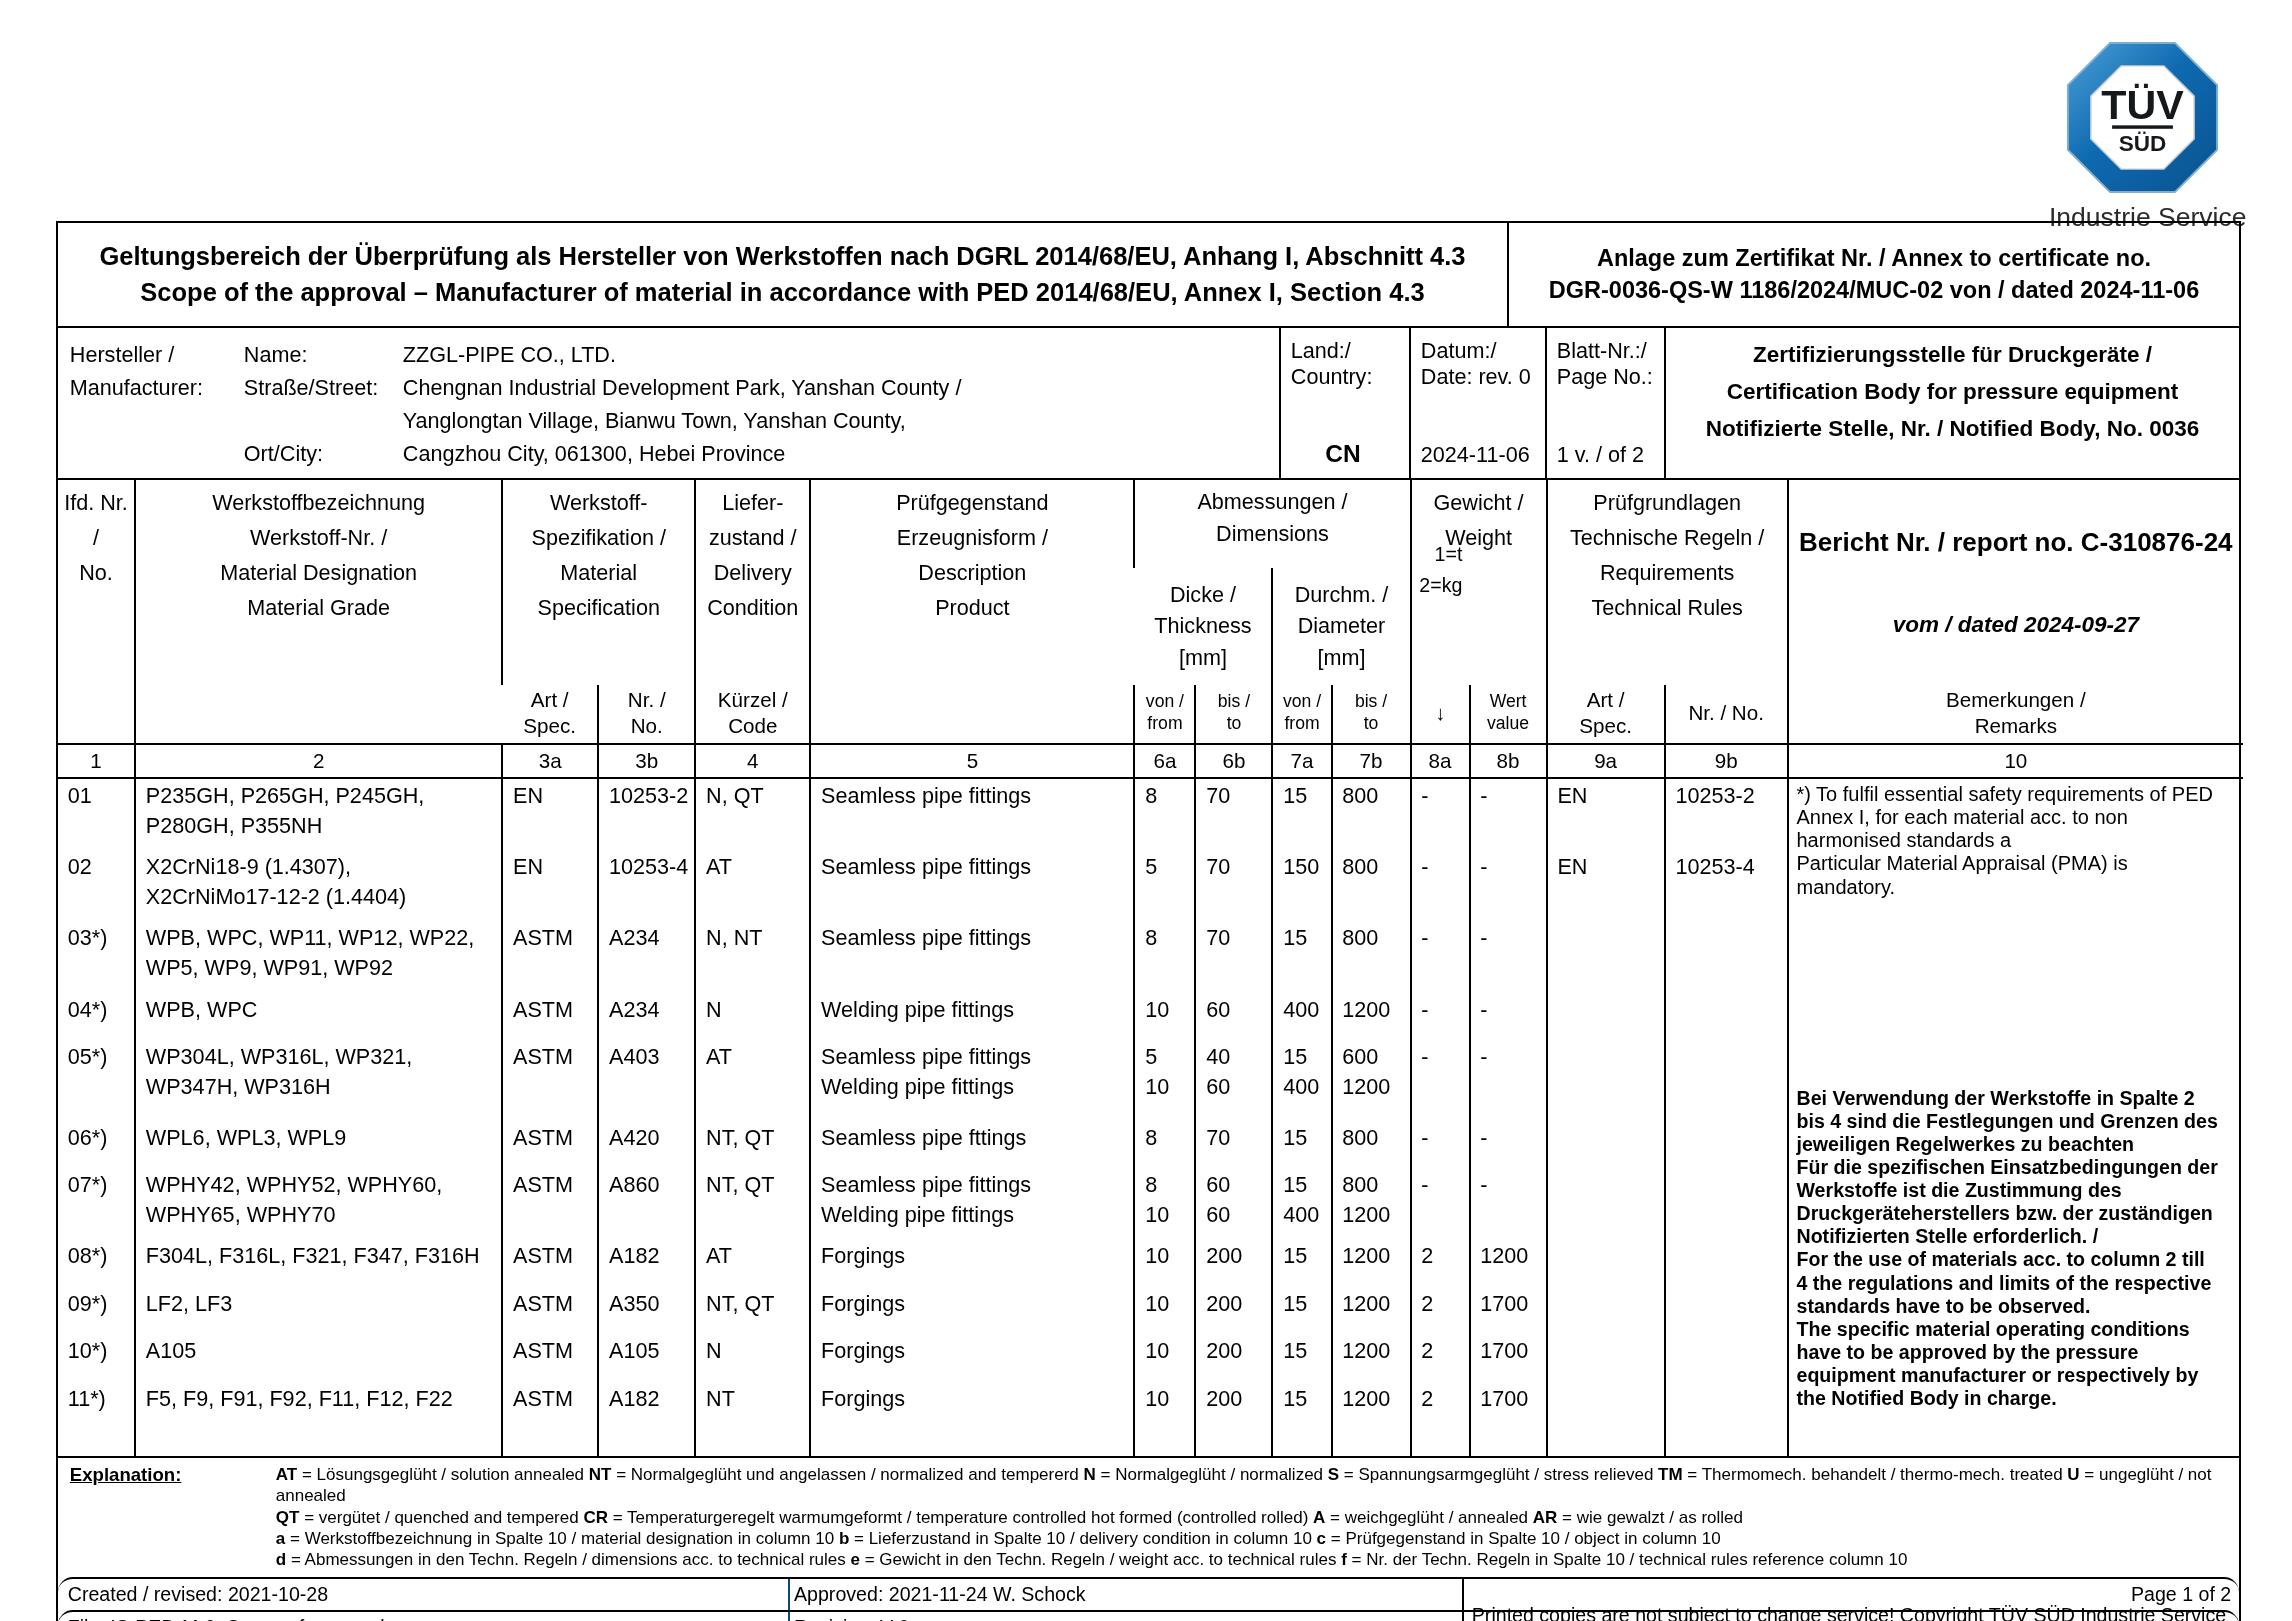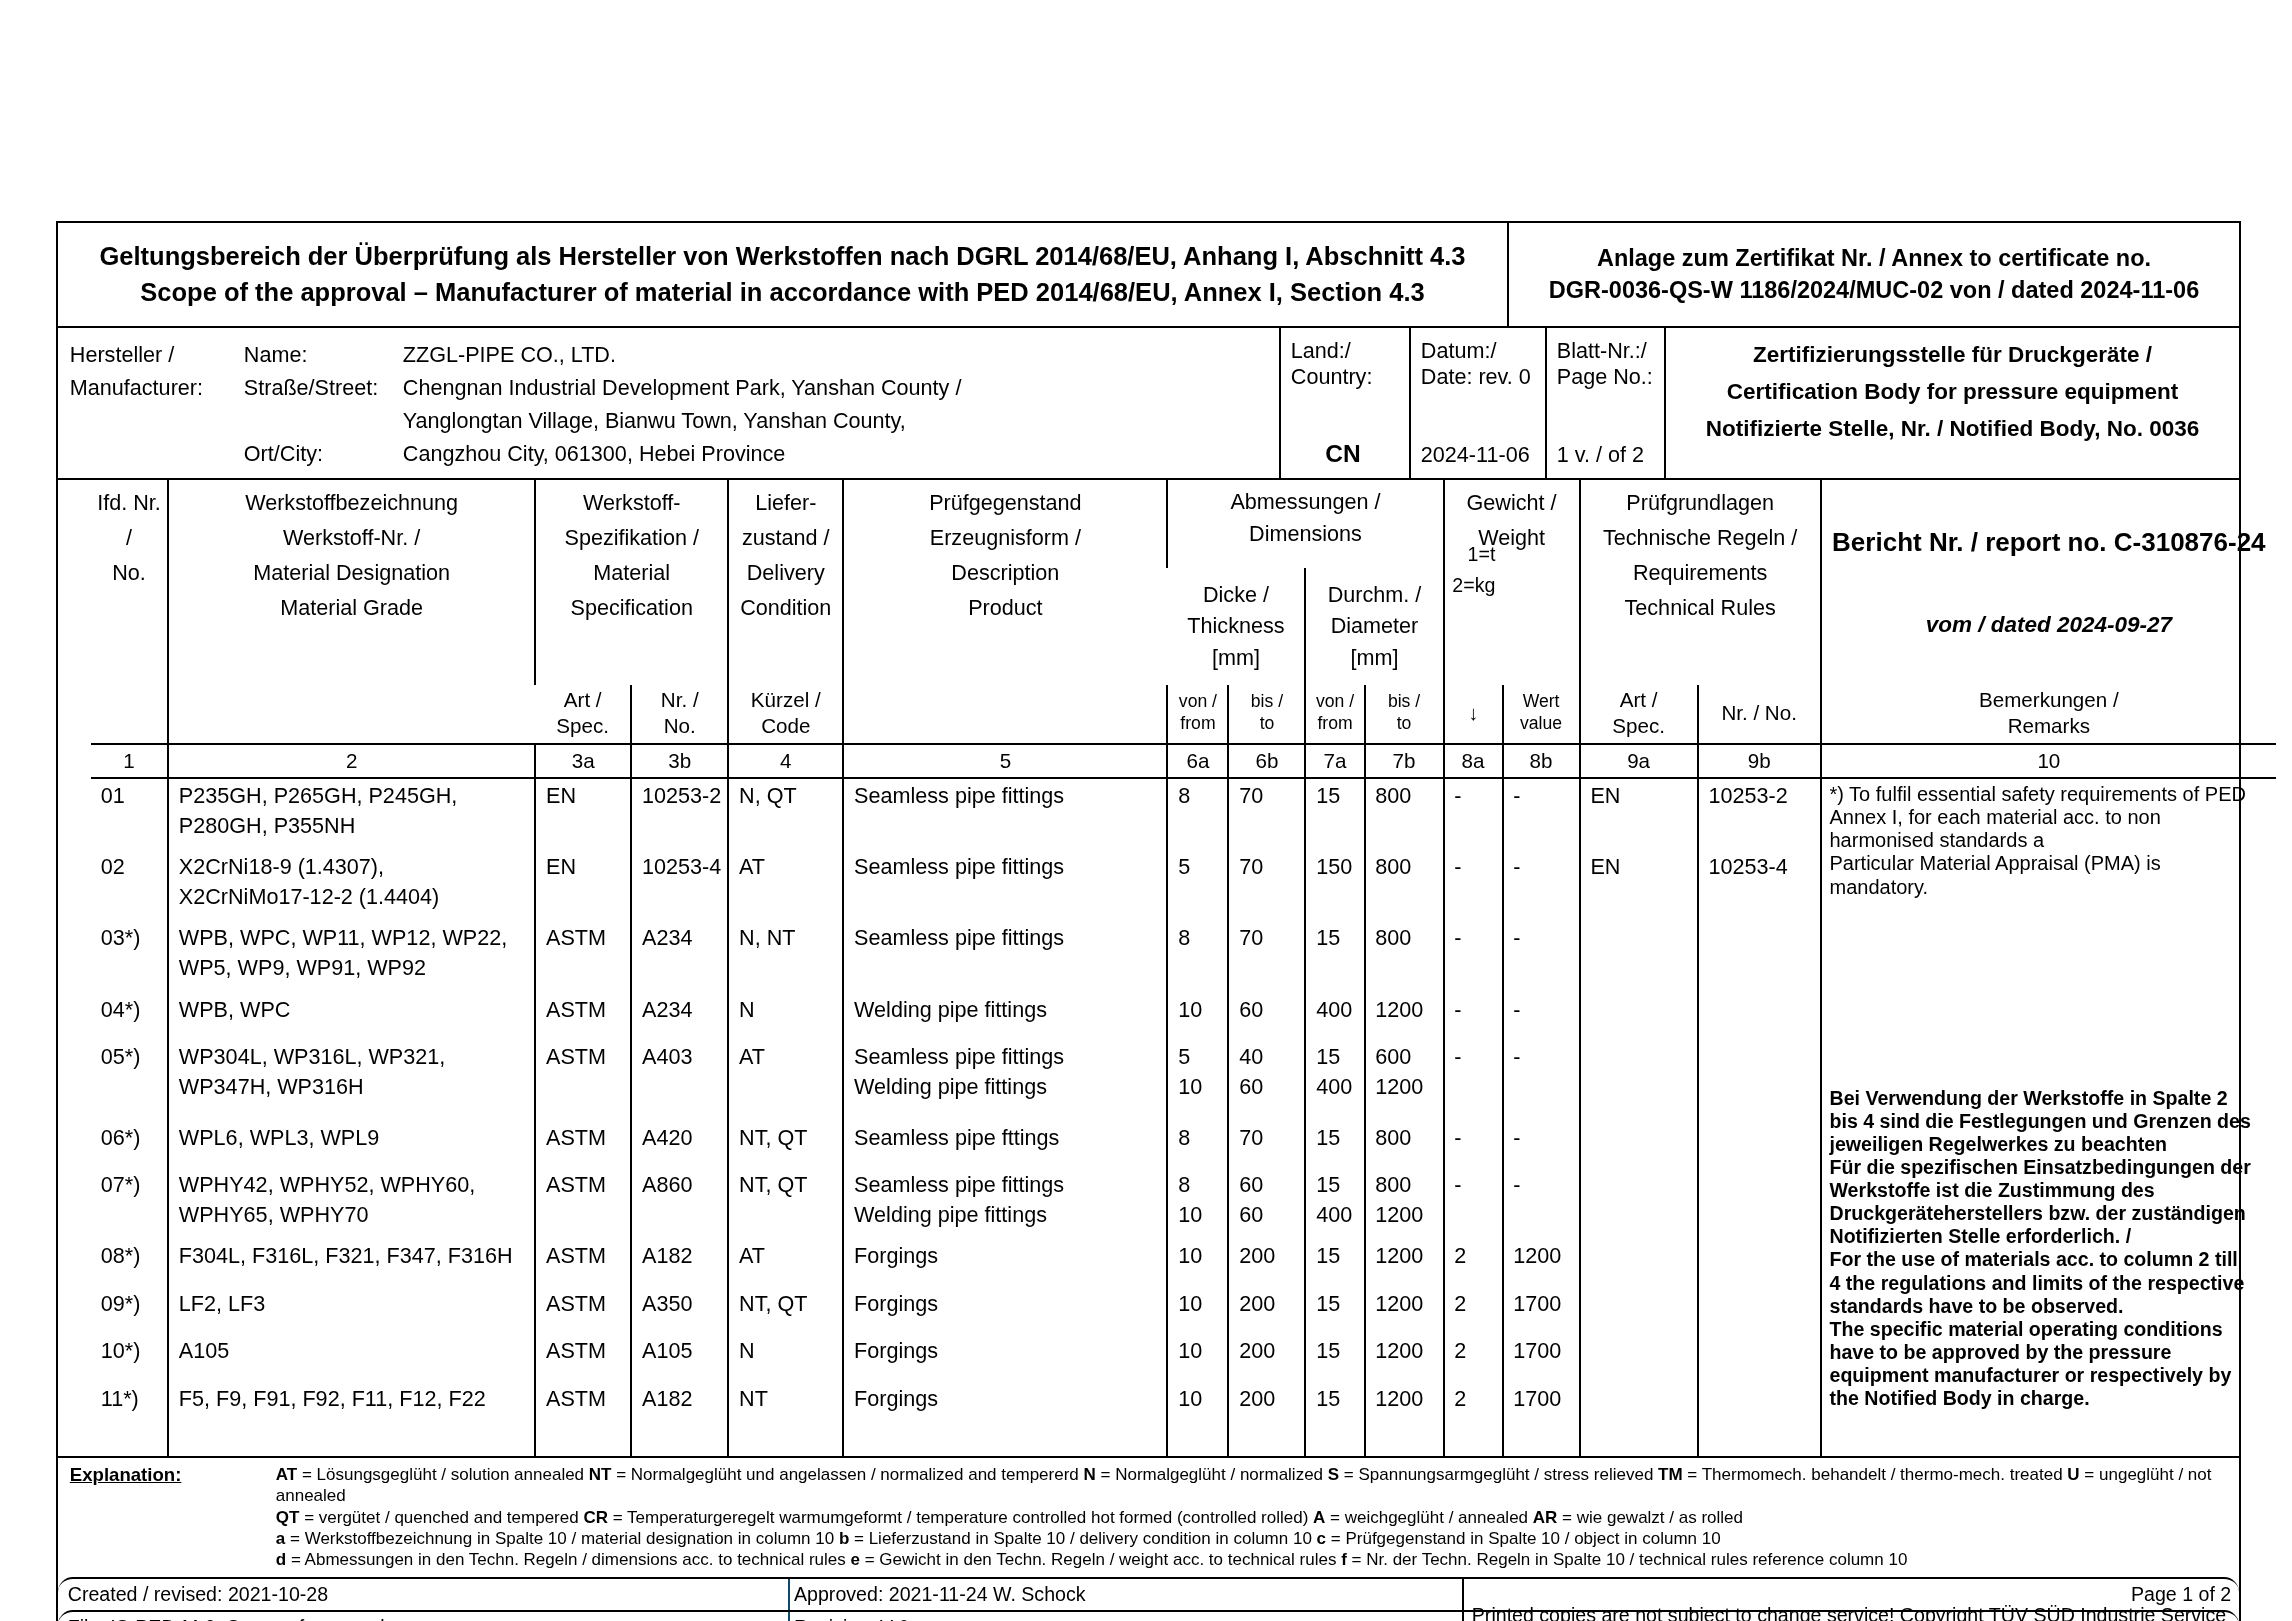--- a/index.html
+++ b/index.html
@@ -32,21 +32,21 @@
   .mfr-mid2{width:136px;border-right:2px solid #000;box-sizing:border-box;display:flex;flex-direction:column;
            font-size:21.6px;padding:9.8px 0 9.8px 9.8px;}
   .mfr-mid3{width:119px;border-right:2px solid #000;box-sizing:border-box;display:flex;flex-direction:column;
            font-size:21.6px;padding:9.8px 0 9.8px 9.8px;}
   .mfr-val{margin-top:auto;}
   .mfr-cn{margin-top:auto;font-weight:bold;font-size:24.5px;text-align:center;padding-right:13.7px;}
   .mfr-cert{flex:1;display:flex;flex-direction:column;align-items:center;padding-top:13.7px;gap:11px;}
   .cert-line{font-weight:bold;font-size:22.5px;text-align:center;white-space:nowrap;}
 
   
-  table.main{border-collapse:collapse;table-layout:fixed;width:2185px;margin-left:33px;}
+  table.main{border-collapse:collapse;table-layout:fixed;width:2185px;}
   table.main th, table.main td{border-left:2px solid #000;box-sizing:border-box;
       font-weight:normal;white-space:pre-line;overflow:hidden;}
   table.main th:first-child, table.main td:first-child{border-left:none;}
   thead th{vertical-align:top;text-align:center;font-size:21.6px;line-height:1.62;padding-top:5.9px;}
   th.sub{vertical-align:middle;font-size:17.6px;line-height:1.25;padding-top:0;}
   th.sub-big{vertical-align:middle;font-size:20.6px;line-height:1.3;padding-top:0;}
   tr.r1 th{height:65px;}
   tr.r2 th{height:82px;}
   tr.r3 th{height:59px;}
   th.gewicht{position:relative;}
@@ -84,20 +84,37 @@
   .fc1{width:730px;padding-left:9.8px;box-sizing:border-box;}
   .fc2{width:674px;border-left:2px solid #0c4a6e;padding-left:4px;box-sizing:border-box;align-self:stretch;display:flex;align-items:center;}
   .fc3{flex:1;border-left:2px solid #000;padding:0 7.8px;box-sizing:border-box;align-self:stretch;display:flex;align-items:center;}
   .fc3.right{justify-content:flex-end;}
 </style>
 </head>
 <body>
 
 <div class="page">
 
+  <div class="logo">
+    <svg width="157" height="157" viewBox="0 0 160 160">
+      <defs>
+        <linearGradient id="oct" x1="0" y1="0" x2="1" y2="1">
+          <stop offset="0" stop-color="#4da0d8"></stop>
+          <stop offset="0.45" stop-color="#0e6ab0"></stop>
+          <stop offset="1" stop-color="#0a5290"></stop>
+        </linearGradient>
+      </defs>
+      <polygon points="47,4 113,4 156,47 156,113 113,156 47,156 4,113 4,47" fill="url(#oct)" stroke="#7faed0" stroke-width="2"></polygon>
+      <polygon points="58.2,27.4 101.8,27.4 132.6,58.2 132.6,101.8 101.8,132.6 58.2,132.6 27.4,101.8 27.4,58.2" fill="#ffffff" stroke="#c9ced2" stroke-width="1.5"></polygon>
+      <text x="80" y="82" text-anchor="middle" font-family="Liberation Sans, DejaVu Sans, sans-serif" font-size="42" font-weight="bold" fill="#15191c">TÜV</text>
+      <rect x="49" y="88" width="62" height="3.5" fill="#15191c"></rect>
+      <text x="80" y="114" text-anchor="middle" font-family="Liberation Sans, DejaVu Sans, sans-serif" font-size="23" font-weight="bold" fill="#15191c">SÜD</text>
+    </svg>
+    <div class="logo-caption">Industrie Service</div>
+  </div>
 
   <div class="doc">
 
     <div class="doc-header">
       <div class="title-box">
         <div class="title-line">Geltungsbereich der Überprüfung als Hersteller von Werkstoffen nach DGRL 2014/68/EU, Anhang I, Abschnitt 4.3</div>
         <div class="title-line">Scope of the approval – Manufacturer of material in accordance with PED 2014/68/EU, Annex I, Section 4.3</div>
       </div>
       <div class="annex-box">
         <div class="annex-line">Anlage zum Zertifikat Nr. / Annex to certificate no.</div>

